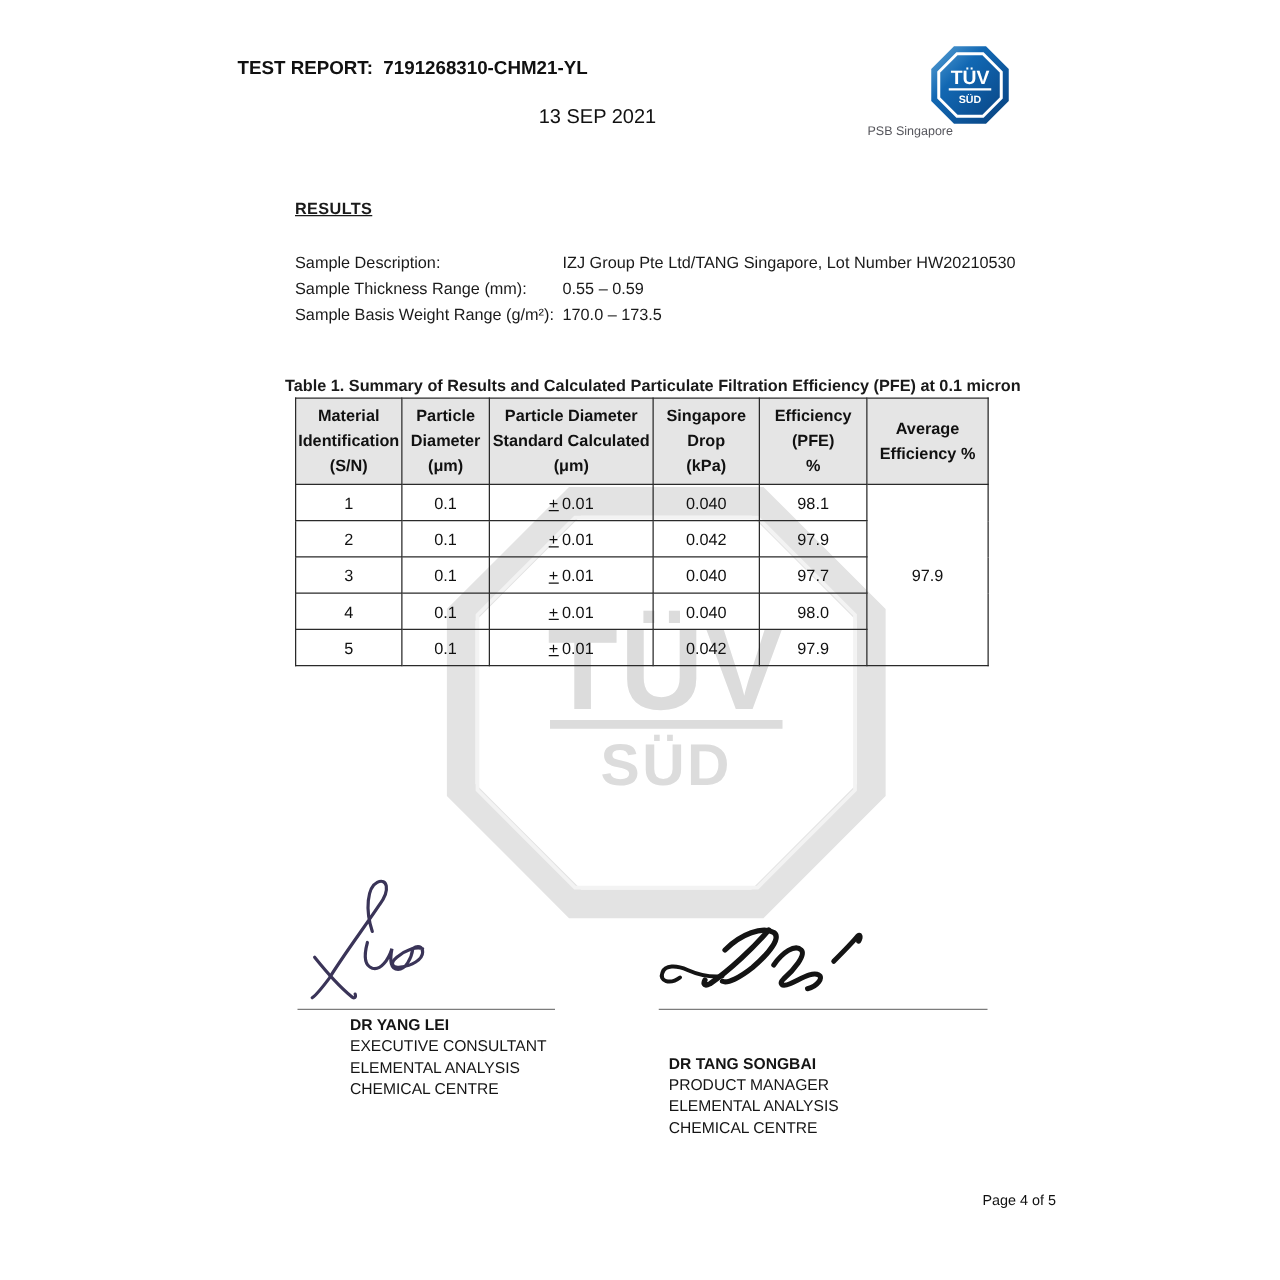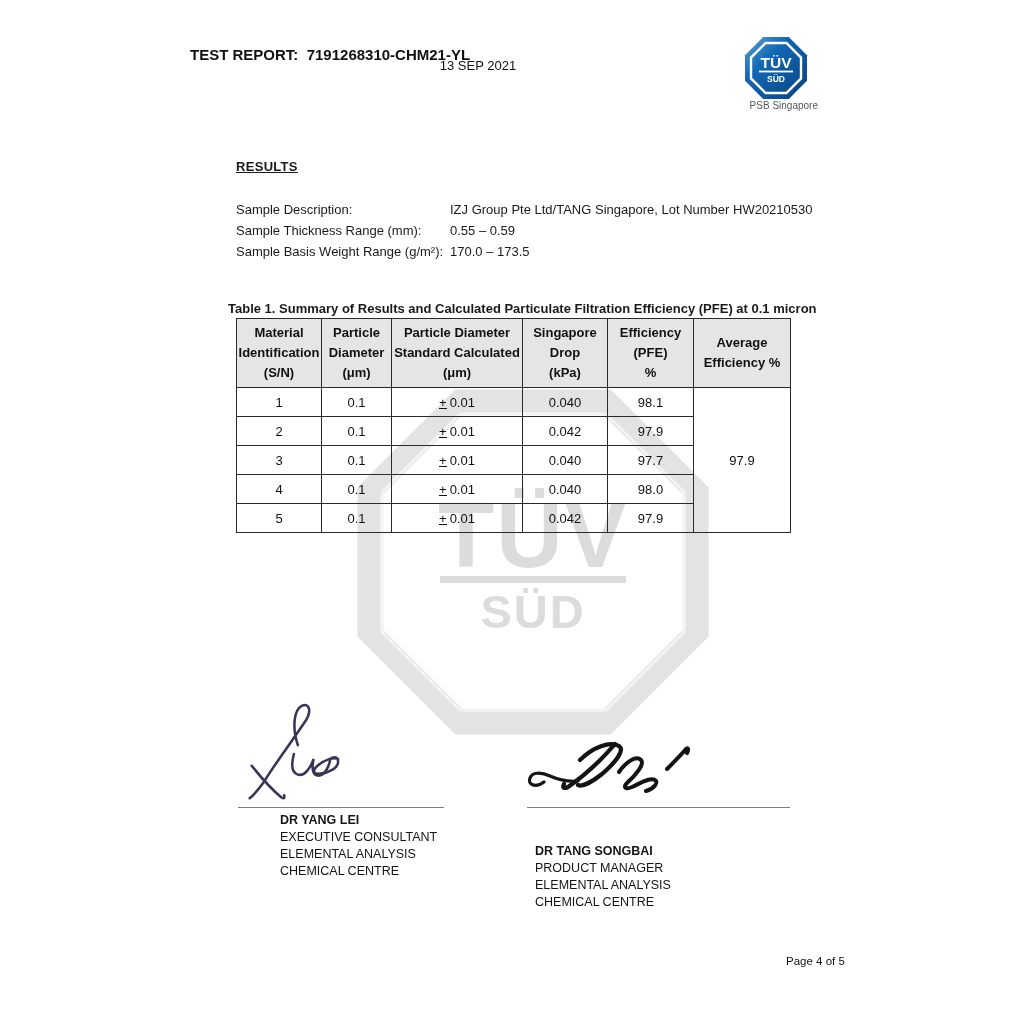--- a/index.html
+++ b/index.html
@@ -5,24 +5,24 @@
   html,body{margin:0;padding:0;}
   body{
     width:1024px;height:1024px;background:#ffffff;position:relative;
     font-family:"Liberation Sans",sans-serif;color:#1a1a1a;overflow:hidden;
   }
   .abs{position:absolute;}
 
   
   .doc-title{left:190px;top:46px;width:576px;text-align:left;
     font-size:15px;font-weight:bold;white-space:pre;color:#111;}
-  .doc-date{left:190px;top:58px;width:576px;text-align:center;font-size:13px;color:#111;}
+  .doc-date{left:190px;top:85px;width:576px;text-align:center;font-size:16px;color:#111;}
 
   .logo-box{left:744px;top:36px;width:64px;height:64px;}
-  .logo-caption{left:734px;top:100px;width:84px;text-align:right;font-size:10px;color:#56565c;}
+  .logo-caption{left:694px;top:100px;width:84px;text-align:left;font-size:10px;color:#56565c;}
 
   
   .results-heading{left:236px;top:159px;font-size:13px;font-weight:bold;
     text-decoration:underline;letter-spacing:.3px;}
   .fields{left:236px;top:202px;width:600px;}
   .field-row{display:flex;height:21px;font-size:13px;align-items:flex-start;justify-content:flex-end;}
   .field-label{width:214px;flex:0 0 214px;}
   .field-value{flex:1;}
 
   

